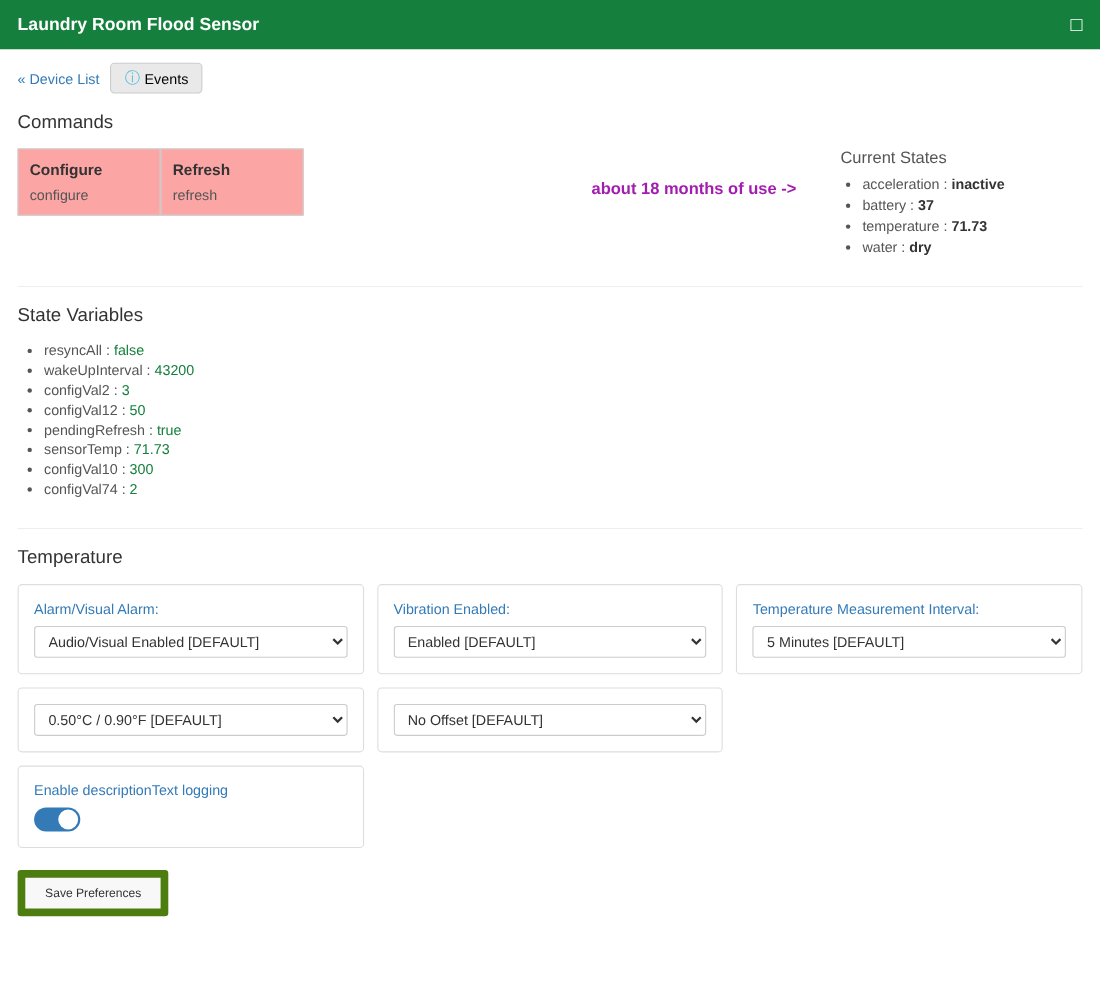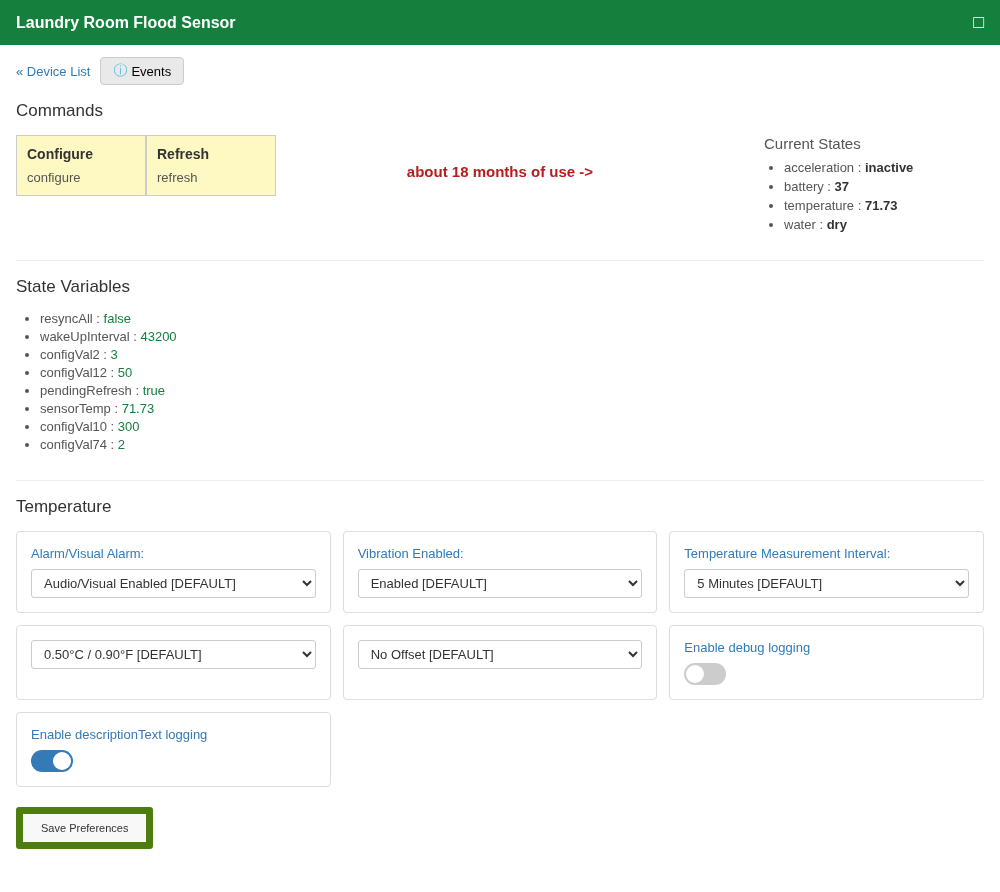--- a/index.html
+++ b/index.html
@@ -39,36 +39,36 @@
     
     .section-title { font-size: 17px; font-weight: normal; color: #333; margin-bottom: 14px; }
 
     
     .commands-section { margin-bottom: 24px; }
     .commands-row { display: flex; align-items: flex-start; gap: 0; }
     .commands-buttons { display: flex; gap: 0; }
 
     .cmd-btn {
       border: 1px solid #ccc;
-      background: #fef9c3;
+      background: #fca5a5;
       padding: 10px 20px 10px 10px;
       min-width: 130px;
       cursor: pointer;
     }
     .cmd-btn:first-child { margin-right: 0; }
     .cmd-btn-title { font-weight: bold; font-size: 14px; margin-bottom: 8px; color: #333; }
     .cmd-btn-sub { font-size: 13px; color: #555; }
 
     .battery-life-arrow {
       font-size: 15px;
-      color: #b91c1c;
+      color: #a21caf;
       font-weight: bold;
       margin-top: 10px;
       flex: 1;
-      text-align: center;
+      text-align: right;
       padding-top: 18px;
     }
 
     
     .current-states { margin-left: 40px; min-width: 220px; }
     .current-states-title { font-size: 15px; color: #555; margin-bottom: 8px; }
     .current-states ul { list-style: disc; padding-left: 20px; }
     .current-states li { margin-bottom: 4px; font-size: 13px; color: #555; }
     .state-val { font-weight: bold; color: #333; }
 
@@ -247,31 +247,20 @@
       <div class="pref-card">
         <select class="pref-select">
           <option>No Offset [DEFAULT]</option>
           <option>+1°F</option>
           <option>-1°F</option>
           <option>+2°F</option>
           <option>-2°F</option>
         </select>
       </div>
 
-      <div class="pref-card">
-        <div class="pref-label">Enable debug logging</div>
-        <div class="toggle-container">
-          <label class="toggle-switch">
-            <input type="checkbox" style="">
-            <div class="toggle-slider off">
-              <div class="toggle-knob off"></div>
-            </div>
-          </label>
-        </div>
-      </div>
 
       <div class="pref-card" style="grid-column: 1; grid-row: 3;">
         <div class="pref-label">Enable descriptionText logging</div>
         <div class="toggle-container">
           <label class="toggle-switch">
             <input type="checkbox" checked="" style="">
             <div class="toggle-slider on">
               <div class="toggle-knob on"></div>
             </div>
           </label>

